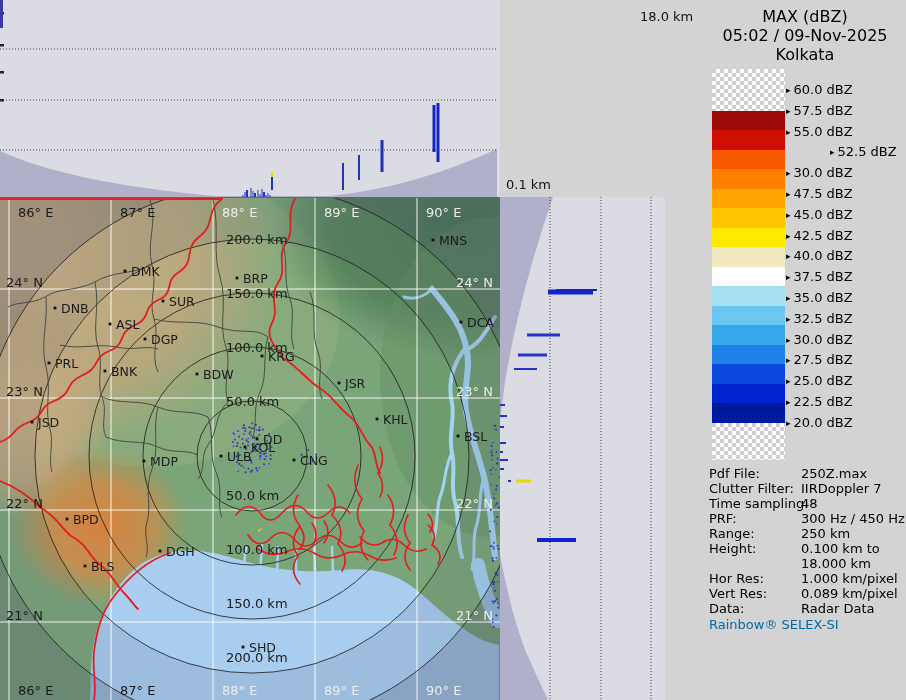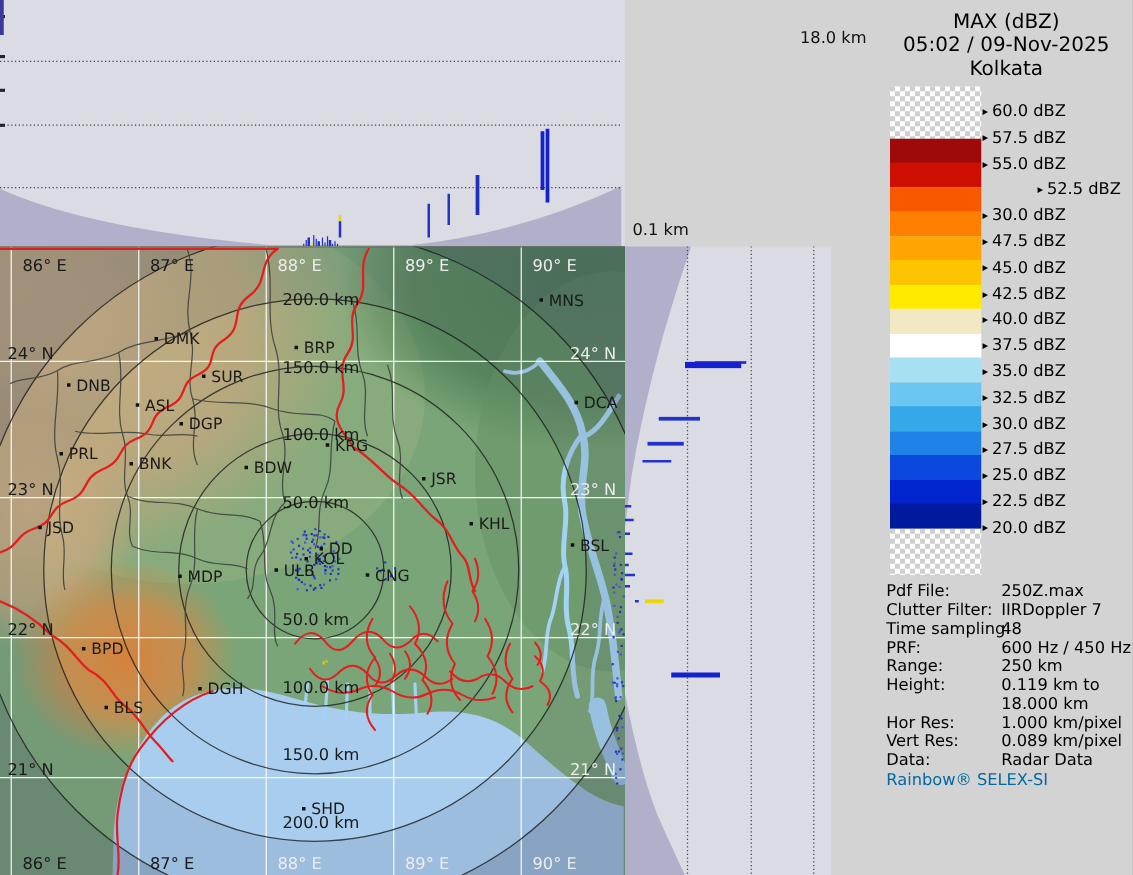--- a/index.html
+++ b/index.html
@@ -459,21 +459,21 @@
           <text x="6" y="199" font-size="13" fill="#1A1A1A">23° N</text>
           <text x="456" y="199" font-size="13" fill="#ECECEC">23° N</text>
           <text x="6" y="311" font-size="13" fill="#1A1A1A">22° N</text>
           <text x="456" y="311" font-size="13" fill="#ECECEC">22° N</text>
           <text x="6" y="423" font-size="13" fill="#1A1A1A">21° N</text>
           <text x="456" y="423" font-size="13" fill="#ECECEC">21° N</text>
         </g>
     </svg>
   </div>
 
-  <div class="float-label" style="left:640px;top:23px;">18.0 km</div>
+  <div class="float-label" style="left:640px;top:9px;">18.0 km</div>
   <div class="float-label" style="left:506px;top:177px;">0.1 km</div>
 
   <div id="legend">
     <div class="legend-title">
       <div>MAX (dBZ)</div>
       <div>05:02 / 09-Nov-2025</div>
       <div>Kolkata</div>
     </div>
     <div id="colorbar">
         <div class="cb-band checker" style="top: 69px; height: 41.8px;"></div>
@@ -511,23 +511,23 @@
         <div class="scale-row" style="top: 331.6px;"><span class="arr">▸</span><span>30.0 dBZ</span></div>
         <div class="scale-row" style="top: 352.4px;"><span class="arr">▸</span><span>27.5 dBZ</span></div>
         <div class="scale-row" style="top: 373.2px;"><span class="arr">▸</span><span>25.0 dBZ</span></div>
         <div class="scale-row" style="top: 394px;"><span class="arr">▸</span><span>22.5 dBZ</span></div>
         <div class="scale-row" style="top: 414.8px;"><span class="arr">▸</span><span>20.0 dBZ</span></div>
       </div>
     <div id="meta-rows">
         <div class="meta-row" style="top: 466px;"><span>Pdf File:</span><span class="v">250Z.max</span></div>
         <div class="meta-row" style="top: 481px;"><span>Clutter Filter:</span><span class="v">IIRDoppler 7</span></div>
         <div class="meta-row" style="top: 496px;"><span>Time sampling:</span><span class="v">48</span></div>
-        <div class="meta-row" style="top: 511px;"><span>PRF:</span><span class="v">600 Hz / 450 Hz</span></div>
+        <div class="meta-row" style="top: 511px;"><span>PRF:</span><span class="v">300 Hz / 450 Hz</span></div>
         <div class="meta-row" style="top: 526px;"><span>Range:</span><span class="v">250 km</span></div>
-        <div class="meta-row" style="top: 541px;"><span>Height:</span><span class="v">0.119 km to</span></div>
+        <div class="meta-row" style="top: 541px;"><span>Height:</span><span class="v">0.100 km to</span></div>
         <div class="meta-row" style="top: 556px;"><span></span><span class="v">18.000 km</span></div>
         <div class="meta-row" style="top: 571px;"><span>Hor Res:</span><span class="v">1.000 km/pixel</span></div>
         <div class="meta-row" style="top: 586px;"><span>Vert Res:</span><span class="v">0.089 km/pixel</span></div>
         <div class="meta-row" style="top: 601px;"><span>Data:</span><span class="v">Radar Data</span></div>
       </div>
     <div class="brand" style="top:617px;">Rainbow® SELEX-SI</div>
   </div>
 </div>
 
 </body></html>

